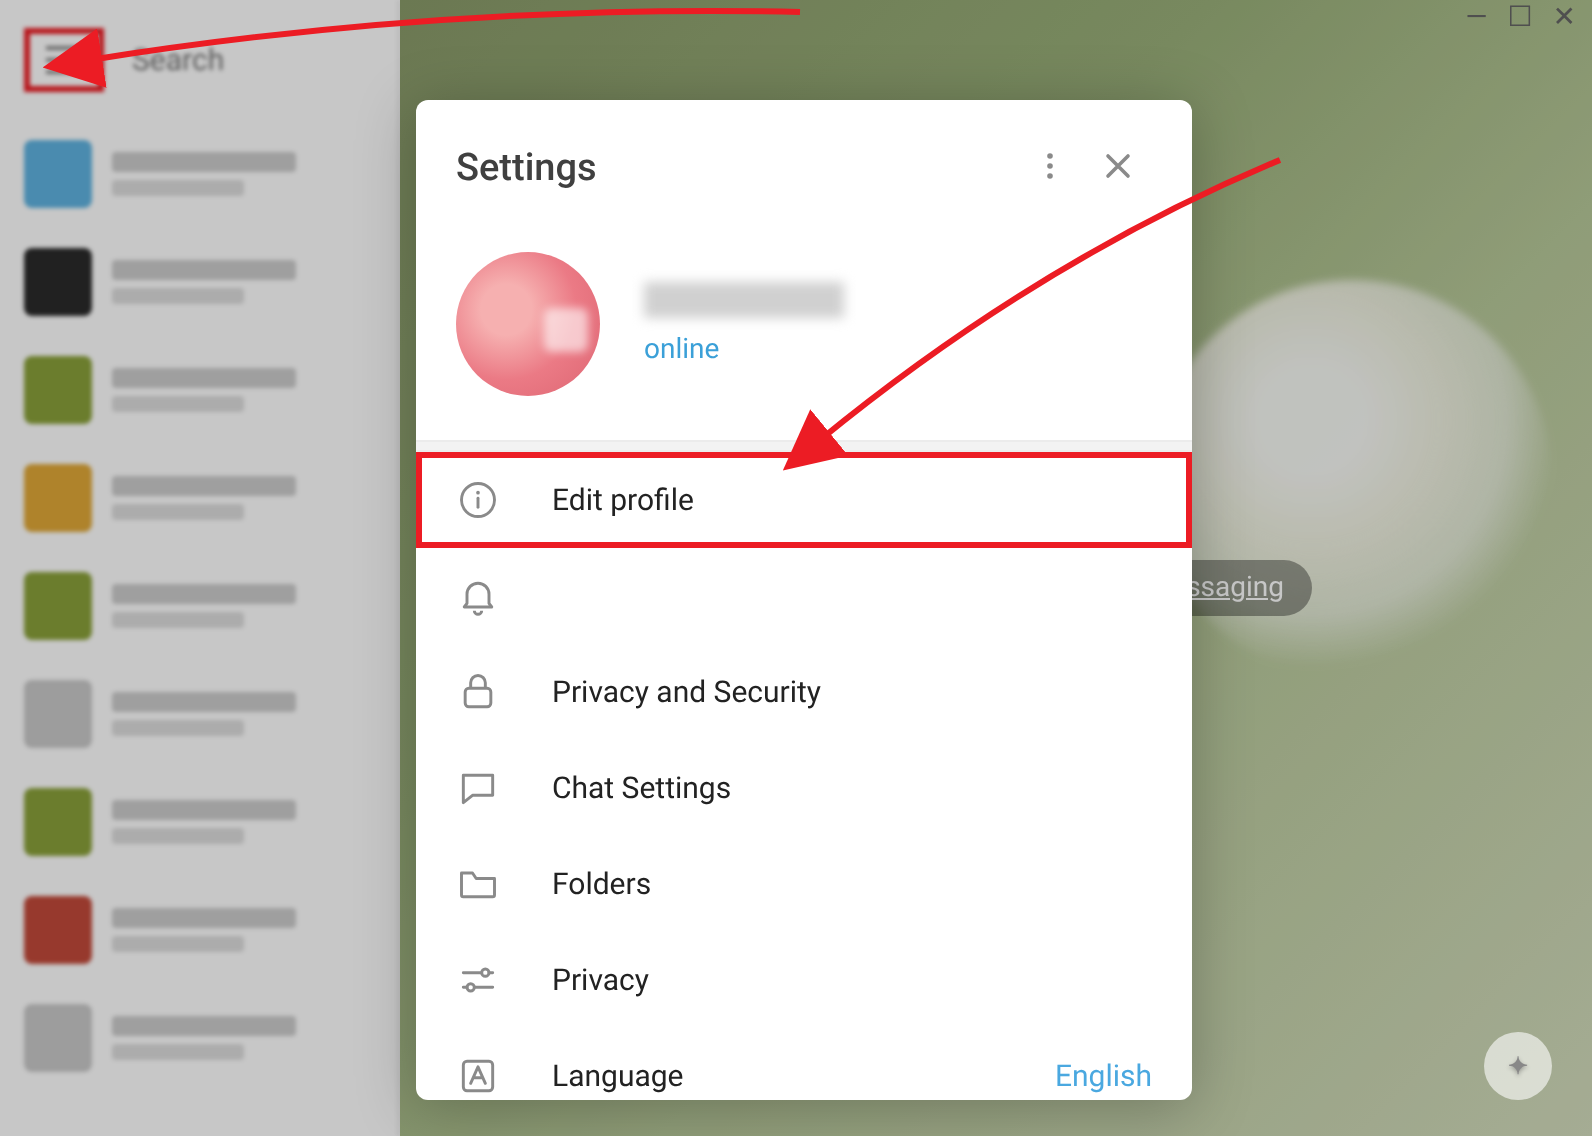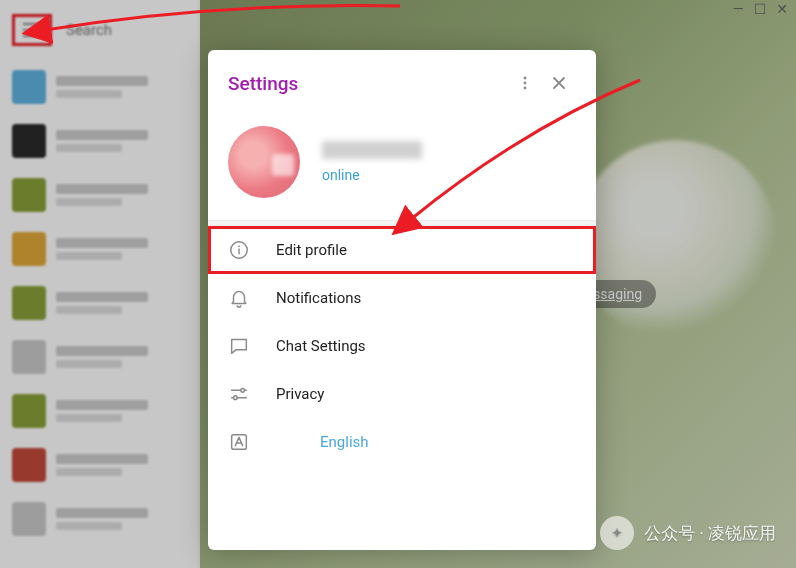--- a/index.html
+++ b/index.html
@@ -30,21 +30,21 @@
     .chat-text { flex: 1; }
     .chat-text .line1 { height: 10px; background: #ccc; border-radius: 2px; margin-bottom: 4px; width: 70%; }
     .chat-text .line2 { height: 8px; background: #ddd; border-radius: 2px; width: 50%; }
 
     
     .dim { position: absolute; inset: 0; background: rgba(0,0,0,0.22); z-index: 5; }
 
     
     .modal { position: absolute; left: 208px; top: 50px; width: 388px; height: 500px; background: #fff; border-radius: 6px; box-shadow: 0 4px 30px rgba(0,0,0,0.25); z-index: 10; }
     .modal-header { display: flex; align-items: center; padding: 16px 20px; }
-    .modal-title { font-size: 19px; font-weight: 500; color: #a21caf; flex: 1; }
+    .modal-title { font-size: 19px; font-weight: 500; color: #404040; flex: 1; }
     .icon-btn { width: 34px; height: 34px; display: flex; align-items: center; justify-content: center; cursor: pointer; color: #8a8a8a; border-radius: 50%; }
 
     .profile-section { display: flex; align-items: center; padding: 10px 36px 22px 20px; gap: 22px; }
     .avatar-circle { width: 72px; height: 72px; border-radius: 50%; background: radial-gradient(circle at 35% 40%, #f6b0b0 20%, #eb7a85 55%, #dd6572 100%); position: relative; }
     .avatar-circle::after { content:''; position:absolute; right: 6px; bottom: 22px; width: 22px; height: 22px; background: rgba(255,255,255,0.6); border-radius: 4px; filter: blur(2px); }
     .profile-info .name-blur { width: 100px; height: 18px; background: #d0d0d0; filter: blur(3px); margin-bottom: 8px; }
     .profile-info .status { color: #3ba0d8; font-size: 14px; }
 
     .divider { height: 6px; background: #f3f3f3; border-top: 1px solid #ececec; border-bottom: 1px solid #ececec; }
 
@@ -195,52 +195,69 @@
     <span class="settings-label">Edit profile</span>
   </div>
 
   <div class="settings-item">
     <span class="settings-icon">
       <svg width="22" height="22" viewBox="0 0 24 24" fill="none">
           <path d="M6 16V11a6 6 0 1112 0v5l1.5 2h-15L6 16z" stroke="currentColor" stroke-width="1.6" stroke-linejoin="round"></path>
           <path d="M10 20a2 2 0 004 0" stroke="currentColor" stroke-width="1.6"></path>
         </svg>
     </span>
-    <span class="settings-label">Notifications</span>
-  </div>
-
+  </div>
+
+  <div class="settings-item">
+    <span class="settings-icon">
+      <svg width="22" height="22" viewBox="0 0 24 24" fill="none">
+          <rect x="5" y="10" width="14" height="10" rx="2" stroke="currentColor" stroke-width="1.6"></rect>
+          <path d="M8 10V7a4 4 0 018 0v3" stroke="currentColor" stroke-width="1.6"></path>
+        </svg>
+    </span>
+    <span class="settings-label">Privacy and Security</span>
+  </div>
 
   <div class="settings-item">
     <span class="settings-icon">
       <svg width="22" height="22" viewBox="0 0 24 24" fill="none">
           <path d="M4 5h16v11H9l-5 4V5z" stroke="currentColor" stroke-width="1.6" stroke-linejoin="round"></path>
         </svg>
     </span>
     <span class="settings-label">Chat Settings</span>
   </div>
 
+  <div class="settings-item">
+    <span class="settings-icon">
+      <svg width="22" height="22" viewBox="0 0 24 24" fill="none">
+          <path d="M3 6h6l2 3h10v9a1 1 0 01-1 1H4a1 1 0 01-1-1V6z" stroke="currentColor" stroke-width="1.6" stroke-linejoin="round"></path>
+        </svg>
+    </span>
+    <span class="settings-label">Folders</span>
+  </div>
 
   <div class="settings-item">
     <span class="settings-icon">
       <svg width="22" height="22" viewBox="0 0 24 24" fill="none">
           <path d="M4 8h10M18 8h2M4 16h2M10 16h10" stroke="currentColor" stroke-width="1.6" stroke-linecap="round"></path>
           <circle cx="16" cy="8" r="2" stroke="currentColor" stroke-width="1.6"></circle>
           <circle cx="8" cy="16" r="2" stroke="currentColor" stroke-width="1.6"></circle>
         </svg>
     </span>
     <span class="settings-label">Privacy</span>
   </div>
 
   <div class="settings-item">
     <span class="settings-icon">
       <svg width="22" height="22" viewBox="0 0 24 24" fill="none">
           <rect x="4" y="4" width="16" height="16" rx="2" stroke="currentColor" stroke-width="1.6"></rect>
           <path d="M8 16l4-9 4 9M9.5 13h5" stroke="currentColor" stroke-width="1.6" stroke-linecap="round" stroke-linejoin="round"></path>
         </svg>
     </span>
+    <span class="settings-label">Language</span>
     <span class="settings-value">English</span>
   </div>
 </div>
 
 <svg class="arrow" style="left:20px; top:-6px;" width="400" height="60">
   <defs>
       <marker id="ah1" markerWidth="10" markerHeight="10" refX="2" refY="5" orient="auto">
         <path d="M0,0 L0,10 L10,5 z" fill="#ec1c24"></path>
       </marker>
     </defs>
@@ -251,14 +268,13 @@
   <defs>
       <marker id="ah2" markerWidth="10" markerHeight="10" refX="2" refY="5" orient="auto">
         <path d="M0,0 L0,10 L10,5 z" fill="#ec1c24"></path>
       </marker>
     </defs>
   <path d="M260,10 Q140,60 30,150" stroke="#ec1c24" stroke-width="3" fill="none" marker-end="url(#ah2)"></path>
 </svg>
 
 <div class="watermark">
   <div class="wm-circle">✦</div>
-  <span>公众号 · 凌锐应用</span>
 </div>
 
 </body></html>

